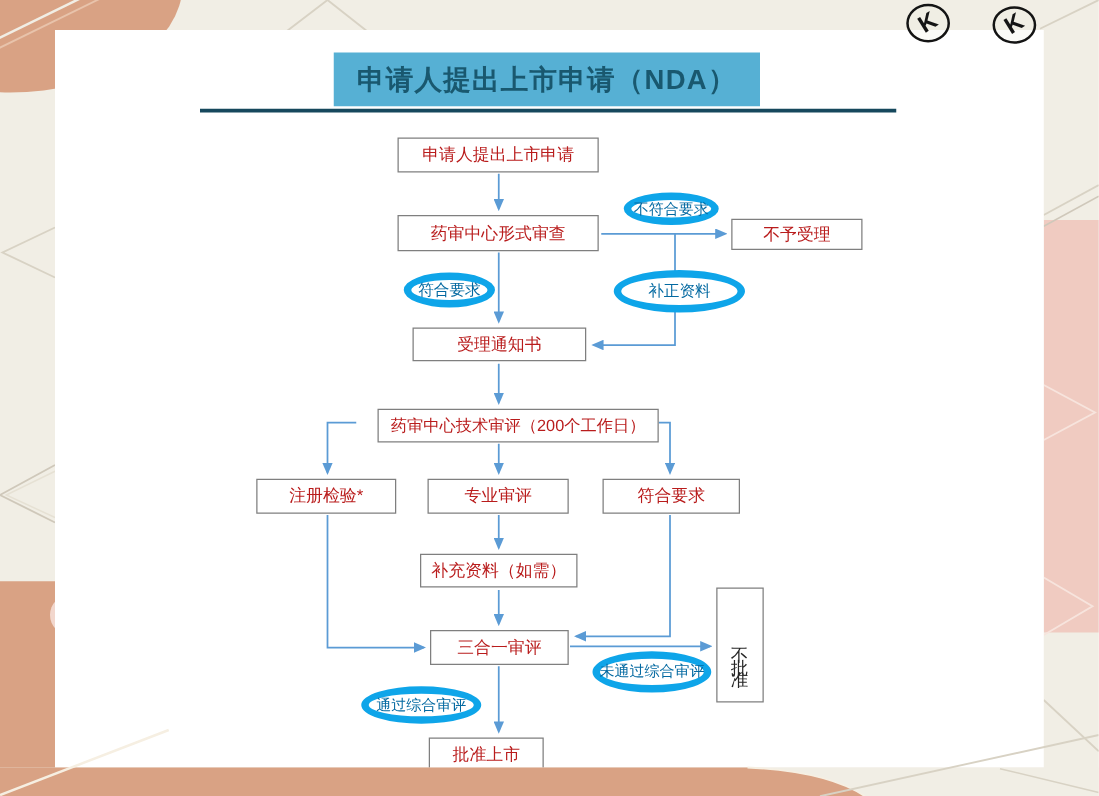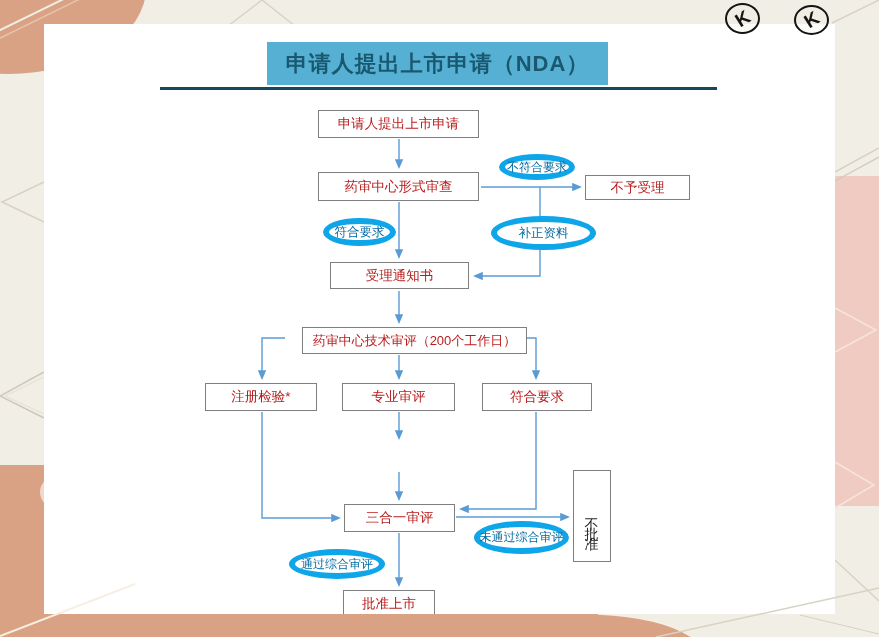--- a/index.html
+++ b/index.html
@@ -109,20 +109,21 @@
   <div class="divider"></div>
 
   <div class="fbox" style="left:318px; top:110px; width:161px; height:28px;">申请人提出上市申请</div>
   <div class="fbox" style="left:318px; top:172px; width:161px; height:29px;">药审中心形式审查</div>
   <div class="fbox" style="left:585px; top:175px; width:105px; height:25px;">不予受理</div>
   <div class="fbox" style="left:330px; top:262px; width:139px; height:27px;">受理通知书</div>
   <div class="fbox small" style="left:286px; top:327px; width:225px; height:27px;margin-left:16px;">药审中心技术审评（200个工作日）</div>
   <div class="fbox" style="left:205px; top:383px; width:112px; height:28px;">注册检验*</div>
   <div class="fbox" style="left:342px; top:383px; width:113px; height:28px;">专业审评</div>
   <div class="fbox" style="left:482px; top:383px; width:110px; height:28px;">符合要求</div>
+  <div class="fbox" style="left:336px; top:443px; width:126px; height:27px;">补充资料（如需）</div>
   <div class="fbox" style="left:344px; top:504px; width:111px; height:28px;">三合一审评</div>
   <div class="vbox" style="left:573px; top:470px; width:38px; height:92px;">不批准</div>
   <div class="fbox" style="left:343px; top:590px; width:92px; height:28px;">批准上市</div>
 
   <div class="ellip" style="left:499px; top:154px; width:76px; height:26px;">不符合要求</div>
   <div class="ellip mid" style="left:323px; top:218px; width:73px; height:28px;">符合要求</div>
   <div class="ellip mid" style="left:491px; top:216px; width:105px; height:34px;">补正资料</div>
   <div class="ellip" style="left:474px; top:521px; width:95px; height:33px;">未通过综合审评</div>
   <div class="ellip" style="left:289px; top:549px; width:96px; height:30px;">通过综合审评</div>
 </div>

